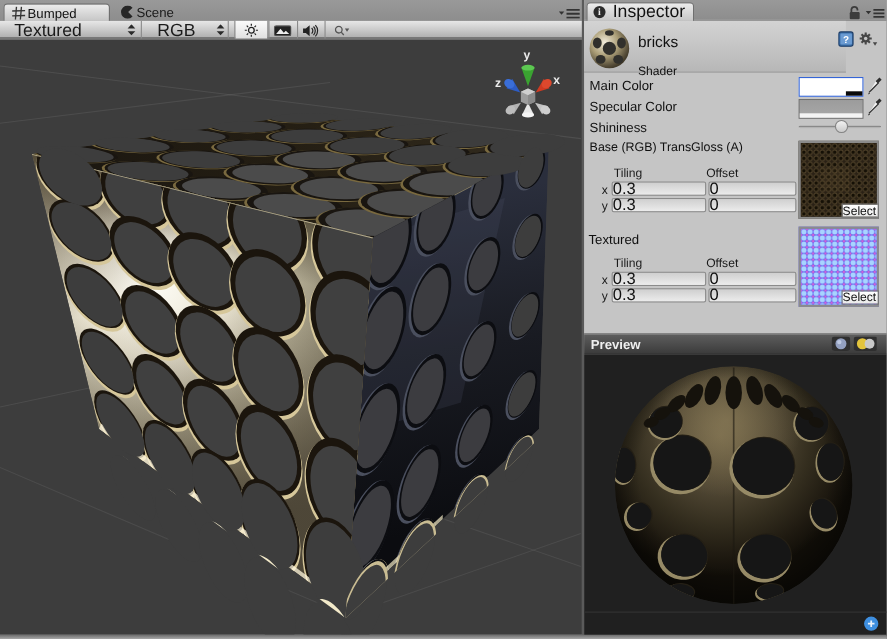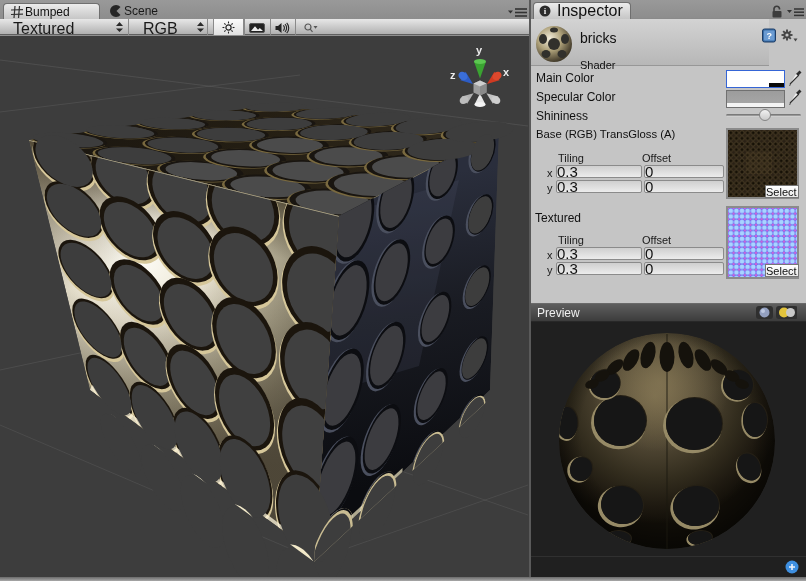--- a/index.html
+++ b/index.html
@@ -21,21 +21,21 @@
 
 #insp{left:531px;top:0;width:275px;height:578px;background:#c5c5c5}
 #insp .tabbar{position:absolute;left:0;top:0;width:275px;height:19px;background:linear-gradient(#999,#8d8d8d);border-bottom:1px solid #8a8a8a}
 #header{position:absolute;left:0;top:19px;width:238px;height:47px;background:linear-gradient(#d3d3d3,#b7b7b7);border-bottom:1px solid #979797}
 .lbl{position:absolute;font-size:12px;color:#101010}
 .small{font-size:11px;color:#1a1a1a}
 .field{position:absolute;height:13px;background:linear-gradient(#cfcfcf,#ececec);border:1px solid #8b8b8b;border-radius:2px;font-size:15px;color:#111;line-height:11px;padding-left:0}
 .shaderdd{position:absolute;left:95px;top:27px;width:170px;height:15px;background:linear-gradient(#fdfdfd,#e3e3e3);border:1px solid #909090;border-radius:4px;font-size:11px;color:#111;line-height:14px;padding-left:7px;white-space:nowrap;overflow:hidden}
 .swatch{position:absolute;left:195px;width:59px;height:18px}
 .selectbtn{position:absolute;width:34px;height:13px;background:linear-gradient(#fff,#e9e9e9);border:1px solid #777;font-size:11px;color:#111;line-height:12px;text-align:left}
-#pvbar{position:absolute;left:0;top:303px;width:275px;height:19px;background:linear-gradient(#5e5e5e,#3c3c3c);border-top:1px solid #6a6a6a;border-bottom:1px solid #282828;color:#efefef;font-size:12px;font-weight:normal;line-height:18px;padding-left:6px}
+#pvbar{position:absolute;left:0;top:303px;width:275px;height:19px;background:linear-gradient(#5e5e5e,#3c3c3c);border-top:1px solid #6a6a6a;border-bottom:1px solid #282828;color:#efefef;font-size:12px;font-weight:bold;line-height:18px;padding-left:6px}
 #pvarea{position:absolute;left:0;top:322px;width:275px;height:256px;background:#202020}
 #bottomstrip{left:0;top:577px;width:806px;height:4px;background:linear-gradient(#6a6a6a,#a9a9a9)}
 #divider{left:529px;top:0;width:2px;height:578px;background:#5a5a5a}
 
 </style></head><body>
 <div id="win">
 <div id="scene" class="abs">
 <div class="tabbar">
 <div class="tab">Bumped</div>
 <svg class="abs" style="left:11px;top:6px" width="12" height="12">

